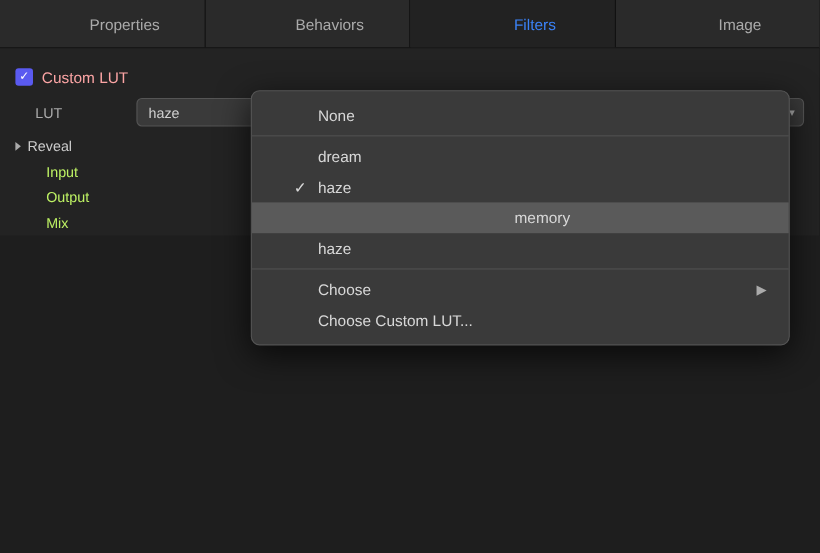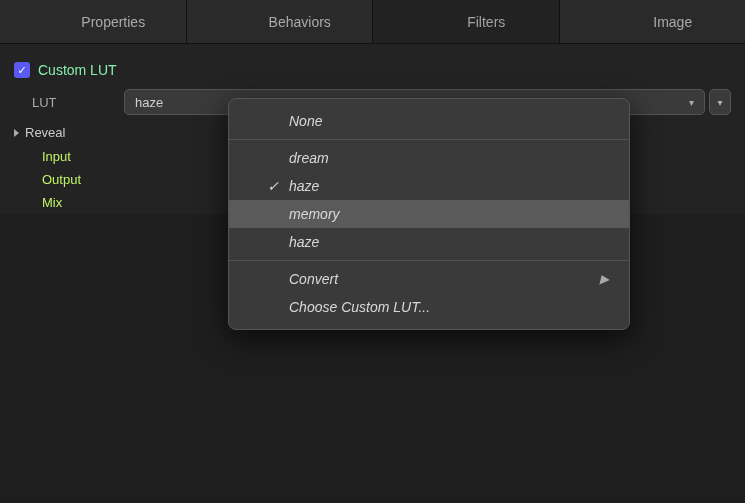--- a/index.html
+++ b/index.html
@@ -26,21 +26,21 @@
       justify-content: center;
       font-size: 14px;
       font-weight: 500;
       color: #aaa;
       cursor: pointer;
       border-right: 1px solid #111;
       padding-left: 41px;
     }
     .tab:last-child { border-right: none; }
     .tab.active {
-      color: #a3a3a3;
+      color: #3b82f6;
       background: #222;
     }
 
     
     .panel {
       background: #232323;
       padding: 12px 0 0 0;
       position: relative;
     }
 
@@ -61,21 +61,21 @@
       justify-content: center;
       flex-shrink: 0;
     }
     .checkbox-check {
       color: #fff;
       font-size: 11px;
       line-height: 1;
     }
     .custom-lut-label {
       font-size: 14px;
-      color: #86efac;
+      color: #fca5a5;
       font-weight: 500;
     }
 
     
     .lut-row {
       display: flex;
       align-items: center;
       padding: 5px 14px 5px 32px;
       gap: 22px;
     }
@@ -149,49 +149,49 @@
     }
     .sub-label {
       font-size: 13px;
       color: #bef264;
     }
 
     
     .dropdown-menu {
       position: absolute;
       left: 228px;
-      top: 54px;
-      width: 402px;
+      top: 38px;
+      width: 490px;
       background: #3a3a3a;
       border: 1px solid #555;
       border-radius: 8px;
       z-index: 100;
       box-shadow: 0 8px 30px rgba(0,0,0,0.7);
       padding: 4px 0;
-      font-style: italic;
     }
 
     .menu-section {
       padding: 4px 0;
       border-bottom: 1px solid #505050;
     }
     .menu-section:last-child { border-bottom: none; }
 
     .menu-item {
       display: flex;
       align-items: center;
       padding: 6px 20px;
       font-size: 14px;
       color: #d8d8d8;
       cursor: pointer;
       position: relative;
       gap: 8px;
     }
     .menu-item:hover, .menu-item.hovered {
       background: #5a5a5a;
+      justify-content: center;
     }
     .menu-item .check {
       width: 16px;
       text-align: center;
       color: #d8d8d8;
       font-size: 14px;
     }
     .menu-item .arrow {
       margin-left: auto;
       font-size: 12px;
@@ -274,21 +274,21 @@
       </div>
       <div class="menu-item menu-item-indent">
         <span class="check"></span>
         <span>haze</span>
       </div>
     </div>
 
     <div class="menu-section">
       <div class="menu-item menu-item-indent">
         <span class="check"></span>
-        <span>Convert</span>
+        <span>Choose</span>
         <span class="arrow">▶</span>
       </div>
       <div class="menu-item menu-item-indent">
         <span class="check"></span>
         <span>Choose Custom LUT...</span>
       </div>
     </div>
 
 
   </div>

